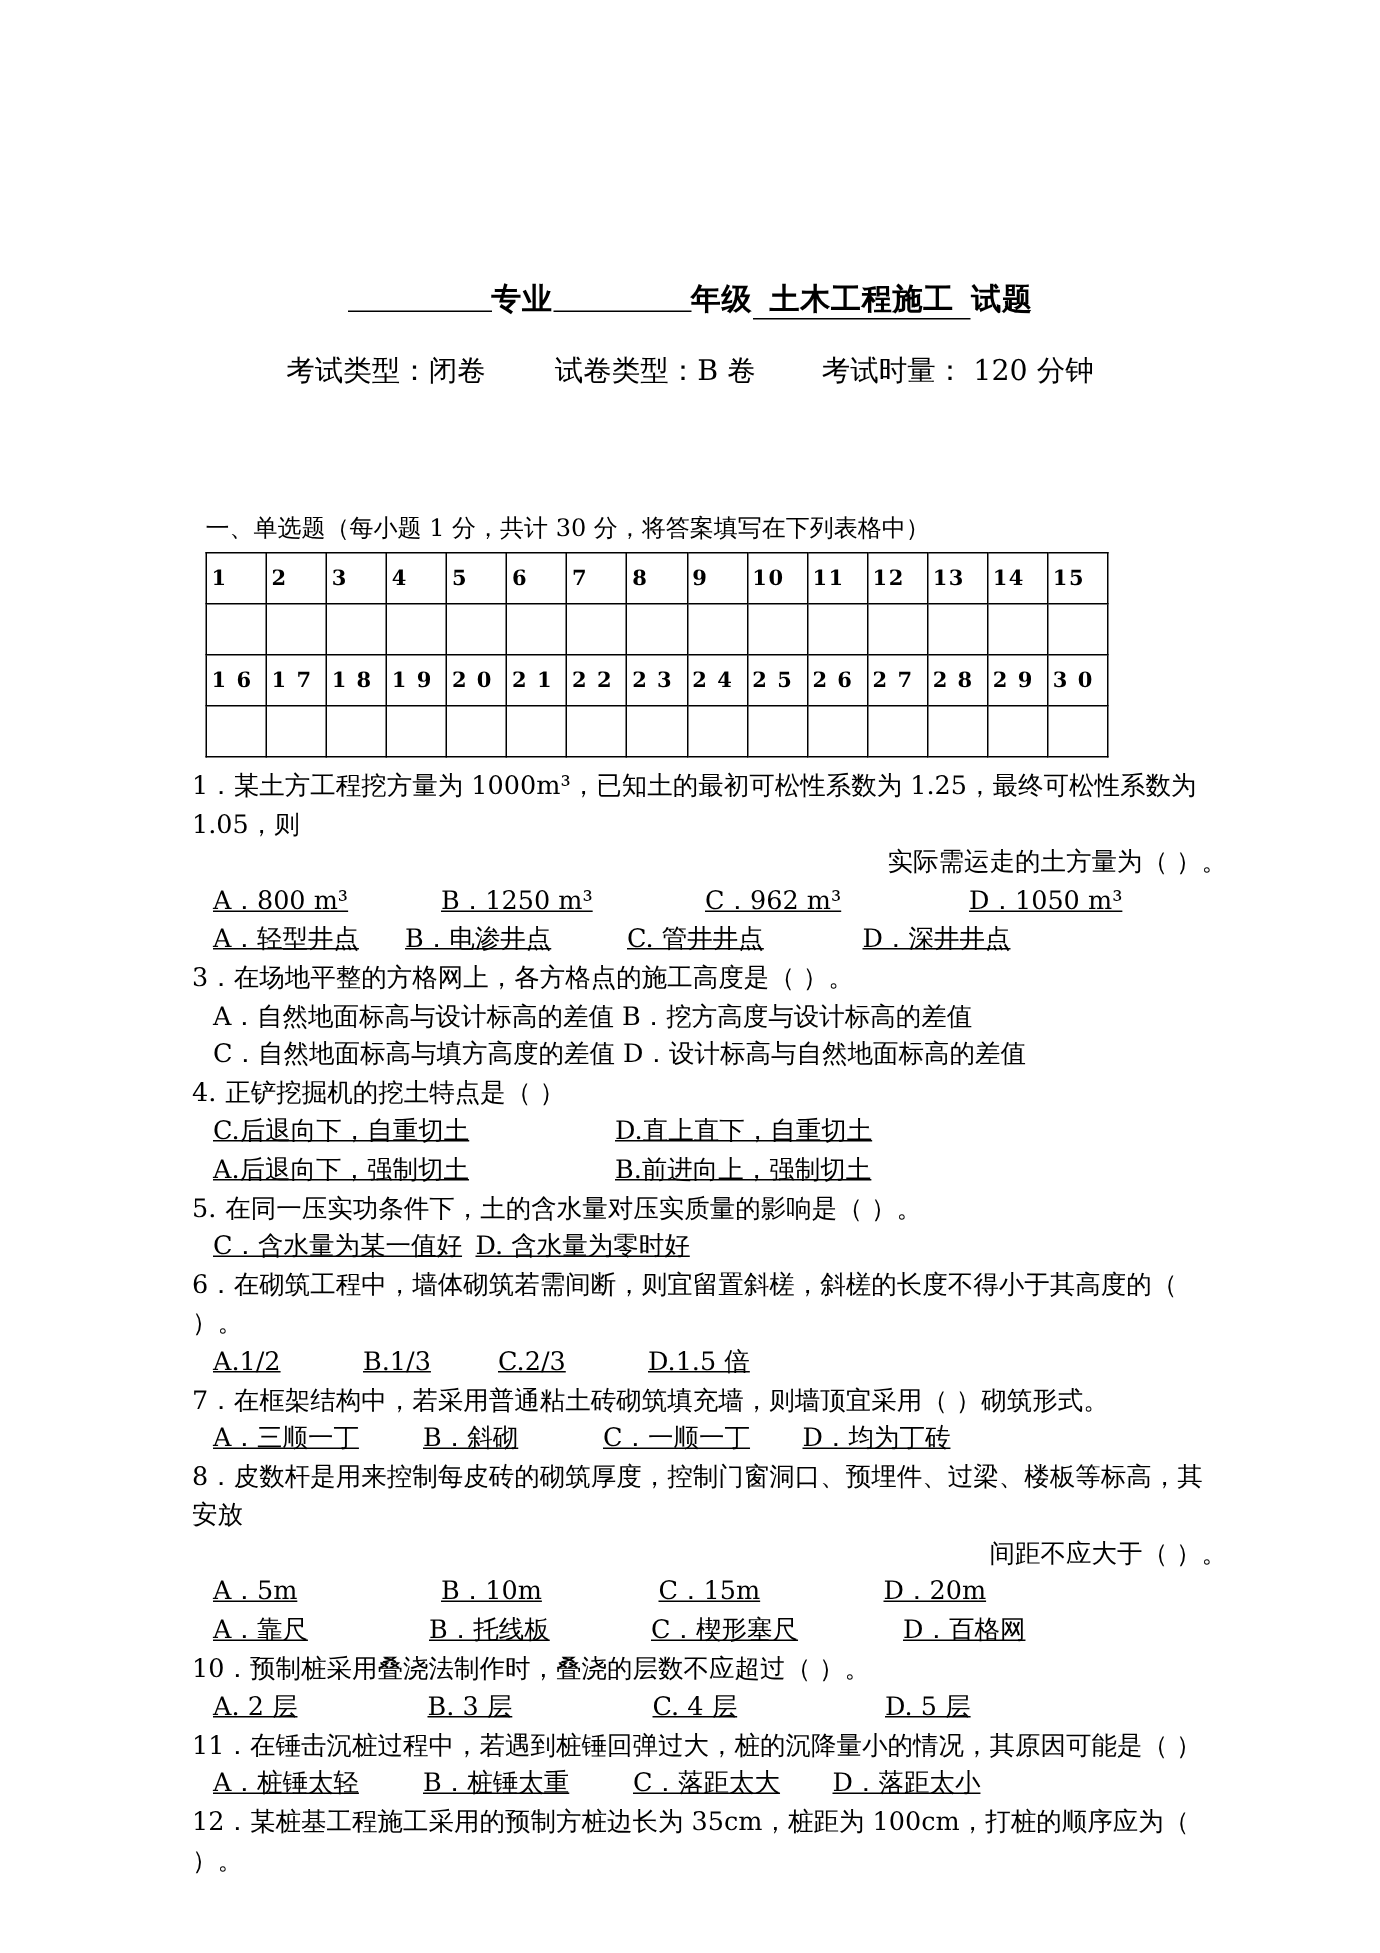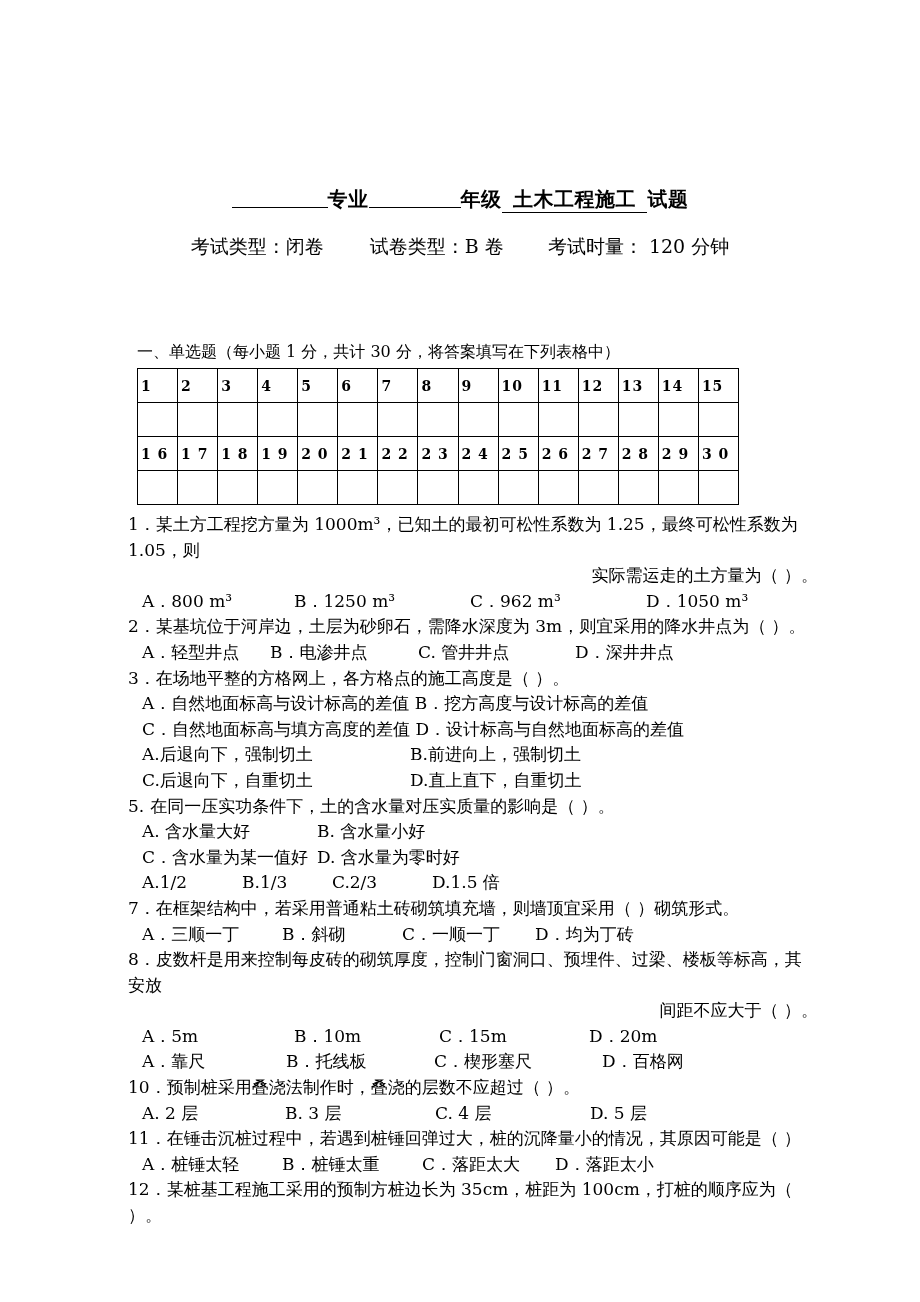--- a/index.html
+++ b/index.html
@@ -114,20 +114,21 @@
   .q-cont {
     white-space: normal;
     text-align: right;
   }
   .opts {
     padding-left: 14px;
     white-space: nowrap;
   }
   .opt {
     display: inline-block;
+    text-decoration: underline;
   }
 </style>
 </head>
 <body>
 
 <div class="page">
 
   <div class="title-row">
     <span class="blank-ul blank-a"></span><span>专业</span><span class="blank-ul blank-b"></span><span>年级</span><span class="ul-text"> 土木工程施工  </span><span>试题</span>
   </div>
@@ -215,52 +216,50 @@
 
     <div class="q">
       <div class="q-text"><span>1．</span><span>某土方工程挖方量为 1000m³，已知土的最初可松性系数为 1.25，最终可松性系数为 1.05，则</span></div>
       <div class="q-cont">实际需运走的土方量为（          ）。</div>
       <div class="opts">
         <span class="opt" style="width:152px">A．800 m³</span><span class="opt" style="width:176px">B．1250 m³</span><span class="opt" style="width:176px">C．962 m³</span><span class="opt">D．1050 m³</span>
       </div>
     </div>
 
     <div class="q">
-      <div class="q-text"><span>2．</span><span>某基坑位于河岸边，土层为砂卵石，需降水深度为 3m，则宜采用的降水井点为（         ）。</span></div>
       <div class="opts">
         <span class="opt" style="width:128px">A．轻型井点</span><span class="opt" style="width:148px">B．电渗井点</span><span class="opt" style="width:157px">C. 管井井点</span><span class="opt">D．深井井点</span>
       </div>
     </div>
 
     <div class="q">
       <div class="q-text"><span>3．</span><span>在场地平整的方格网上，各方格点的施工高度是（          ）。</span></div>
       <div class="opts">A．自然地面标高与设计标高的差值  B．挖方高度与设计标高的差值</div>
       <div class="opts">C．自然地面标高与填方高度的差值  D．设计标高与自然地面标高的差值</div>
     </div>
 
     <div class="q">
+      <div class="q-text"><span>4.</span><span style="display:inline-block;width:6px"></span><span>正铲挖掘机的挖土特点是（          ）</span></div>
+      <div class="opts">
+        <span class="opt" style="width:268px">C.后退向下，自重切土</span><span class="opt">D.直上直下，自重切土</span>
+      </div>
       <div class="opts">
         <span class="opt" style="width:268px">A.后退向下，强制切土</span><span class="opt">B.前进向上，强制切土</span>
       </div>
-      <div class="opts">
-        <span class="opt" style="width:268px">C.后退向下，自重切土</span><span class="opt">D.直上直下，自重切土</span>
-      </div>
     </div>
 
     <div class="q">
       <div class="q-text"><span>5.</span><span style="display:inline-block;width:6px"></span><span>在同一压实功条件下，土的含水量对压实质量的影响是（         ）。</span></div>
       <div class="opts">
-        <span class="opt" style="width:175px">A. 含水量大好</span><span class="opt">B. 含水量小好</span>
-      </div>
-      <div class="opts">
         <span class="opt" style="width:175px">C．含水量为某一值好</span><span class="opt">D. 含水量为零时好</span>
       </div>
     </div>
 
     <div class="q">
+      <div class="q-text"><span>6．</span><span>在砌筑工程中，墙体砌筑若需间断，则宜留置斜槎，斜槎的长度不得小于其高度的（    ）。</span></div>
       <div class="opts">
         <span class="opt" style="width:100px">A.1/2</span><span class="opt" style="width:90px">B.1/3</span><span class="opt" style="width:100px">C.2/3</span><span class="opt">D.1.5 倍</span>
       </div>
     </div>
 
     <div class="q">
       <div class="q-text"><span>7．</span><span>在框架结构中，若采用普通粘土砖砌筑填充墙，则墙顶宜采用（        ）砌筑形式。</span></div>
       <div class="opts">
         <span class="opt" style="width:140px">A．三顺一丁</span><span class="opt" style="width:120px">B．斜砌</span><span class="opt" style="width:133px">C．一顺一丁</span><span class="opt">D．均为丁砖</span>
       </div>

